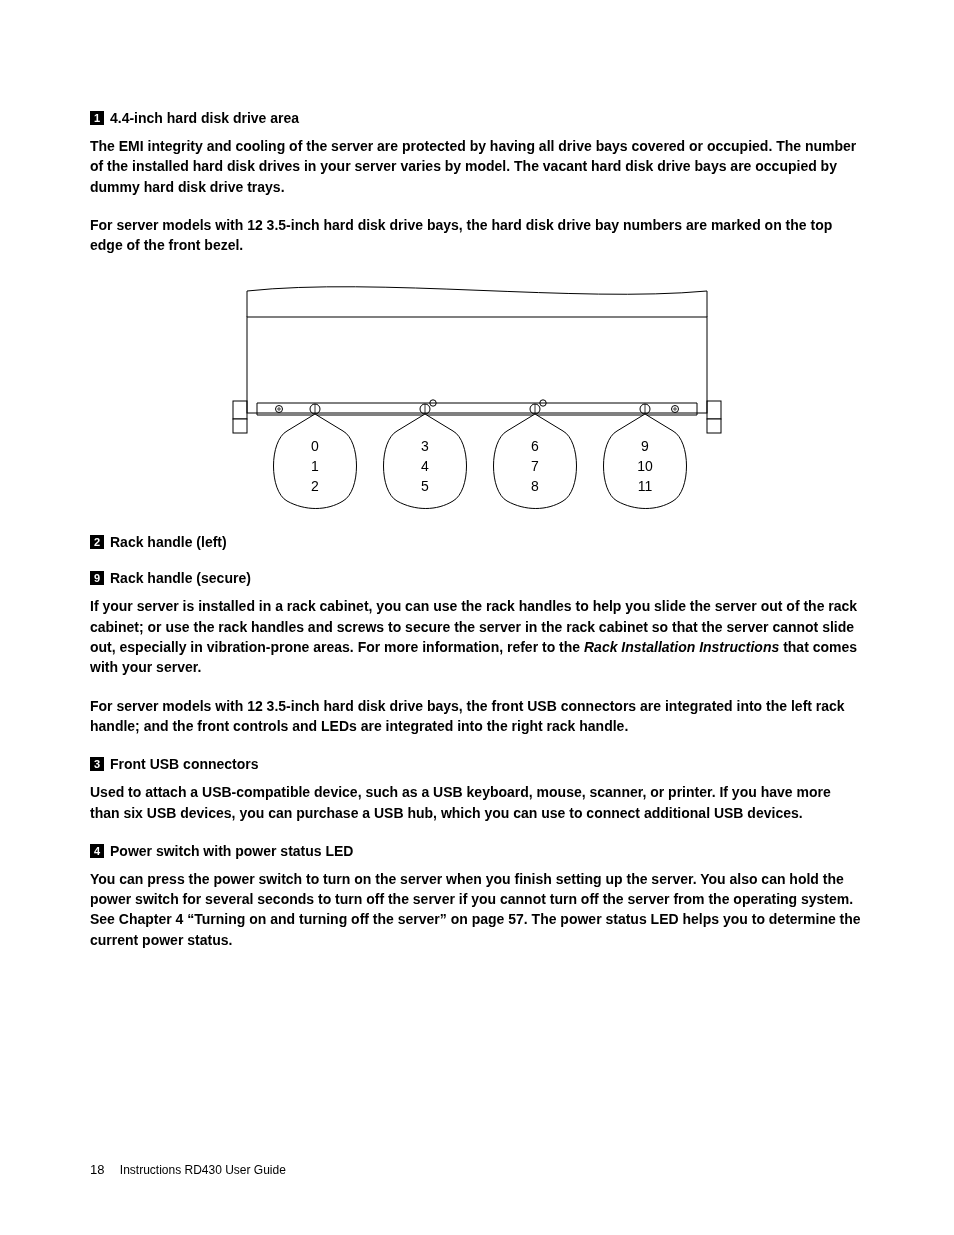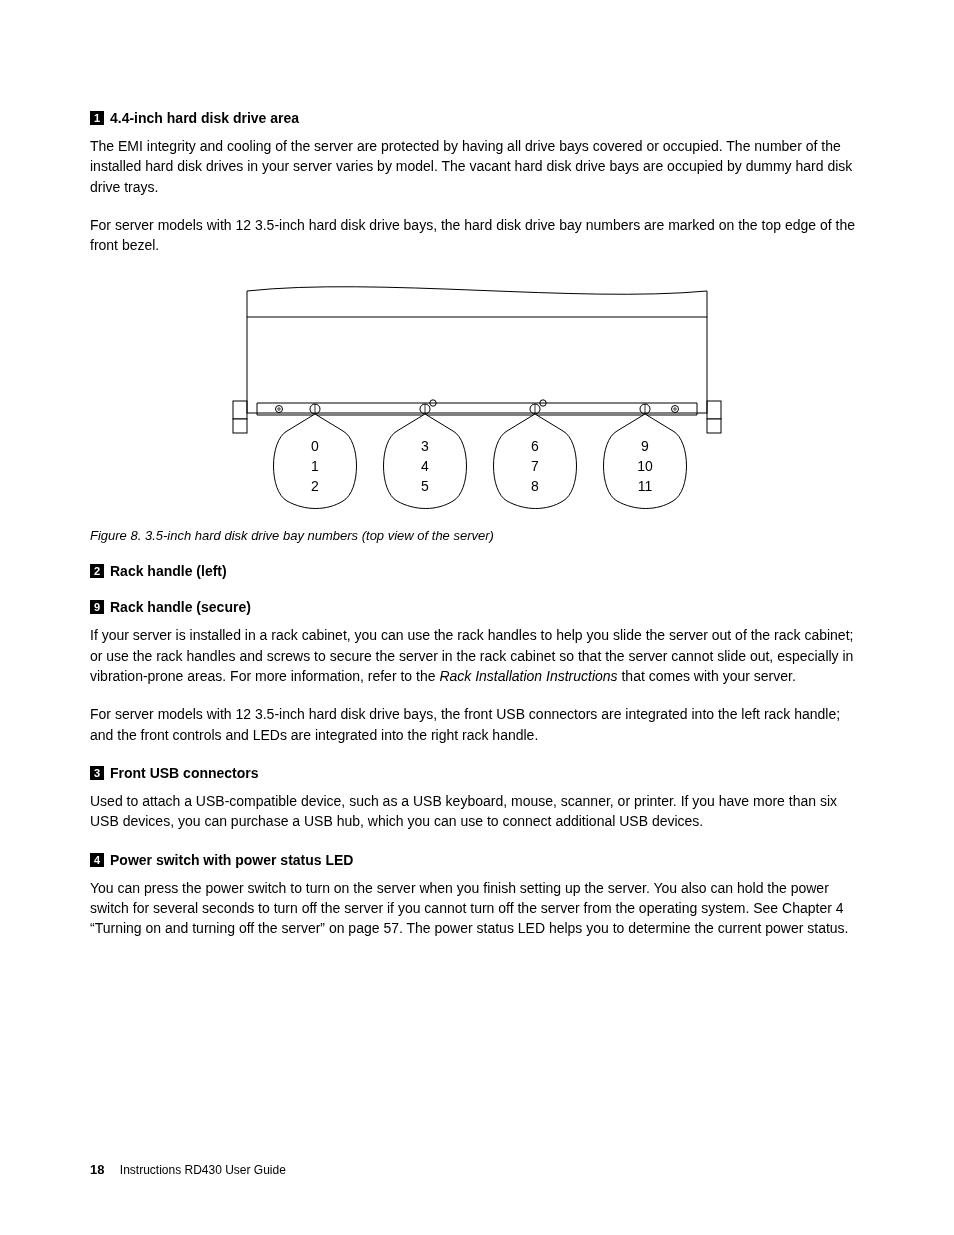--- a/index.html
+++ b/index.html
@@ -33,39 +33,40 @@
   .section-title {
     font-weight: bold;
     margin: 20px 0 8px 0;
     display: flex;
     align-items: center;
   }
   .section-title .callout-num { margin-right: 6px; }
   .para {
     margin: 10px 0 18px 0;
     line-height: 1.45;
+    font-weight: bold;
   }
   .figure-wrap {
     text-align: center;
     margin: 26px 0 4px 0;
   }
   .figure-caption {
     font-style: italic;
     font-size: 13px;
     margin: 14px 0 16px 0;
   }
   .ref-italic { font-style: italic; }
   .footer {
     position: absolute;
     left: 90px;
     bottom: 58px;
     font-size: 12px;
   }
   .footer .page-num {
-    font-weight: bold;
+    font-weight: normal;
     font-size: 13px;
     margin-right: 12px;
   }
   svg text {
     font-family: Arial, Helvetica, sans-serif;
     font-size: 14px;
   }
 </style>
 </head>
 <body>
@@ -134,21 +135,20 @@
         <circle cx="418" cy="128" r="5" fill="none" stroke="#000" stroke-width="1"></circle>
         <line x1="418" y1="123" x2="418" y2="133" stroke="#000" stroke-width="0.8"></line>
         <path d="M 418 133 L 390 150 C 372 160 372 210 390 220 C 408 230 430 230 446 220 C 464 210 464 160 446 150 Z" fill="#fff" stroke="#000" stroke-width="1"></path>
         <text x="418" y="170" text-anchor="middle">9</text>
         <text x="418" y="190" text-anchor="middle">10</text>
         <text x="418" y="210" text-anchor="middle">11</text>
       </g>
     </svg>
   </div>
 
-  <div class="figure-caption">Figure 8. 3.5-inch hard disk drive bay numbers (top view of the server)</div>
 
   <div class="section-title">
     <span class="callout-num">2</span>
     <span>Rack handle (left)</span>
   </div>
 
   <div class="section-title">
     <span class="callout-num">9</span>
     <span>Rack handle (secure)</span>
   </div>

